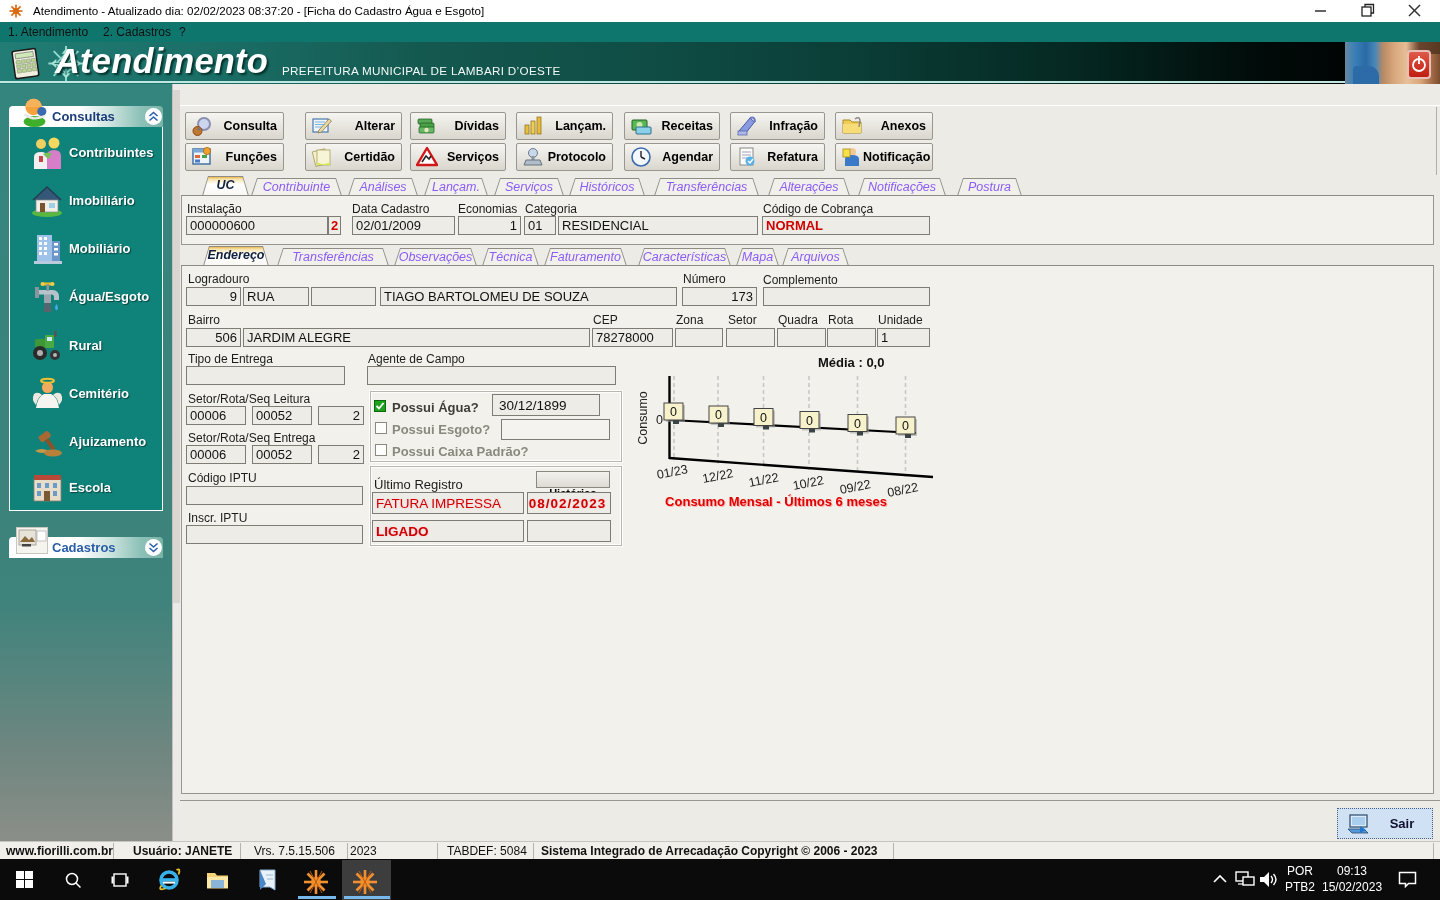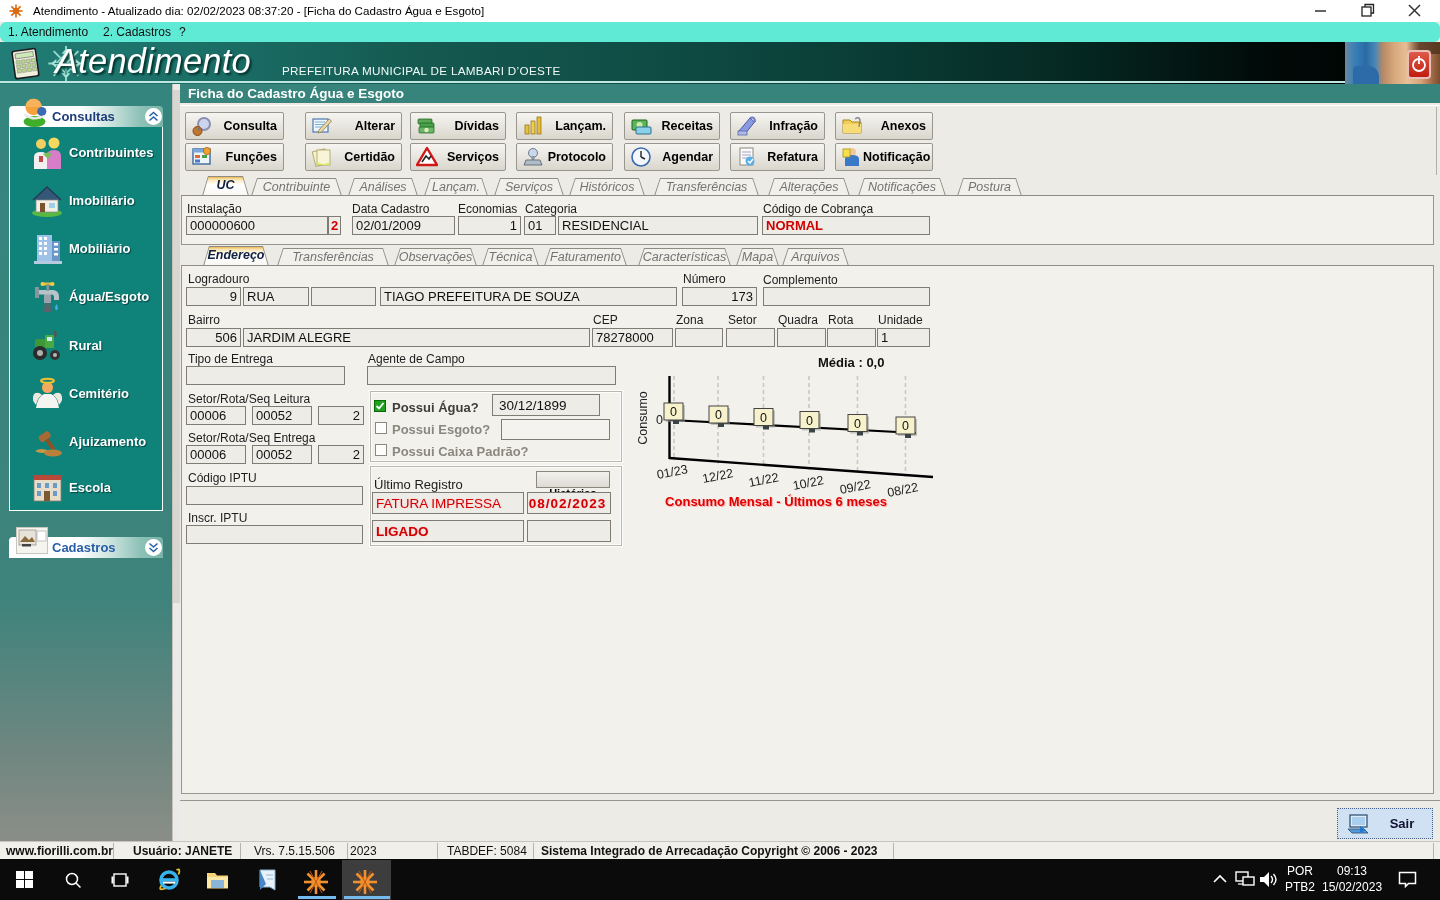--- a/index.html
+++ b/index.html
@@ -6,28 +6,28 @@
   html,body { width:1440px; height:900px; overflow:hidden; font-family:"Liberation Sans", sans-serif; }
   .abs { position:absolute; }
   #stage { position:relative; width:1440px; height:900px; background:#ECEBE5; }
 
   
   #titlebar { left:0; top:0; width:1440px; height:22px; background:#ffffff; font-size:11.6px; color:#000;padding-left:24px; }
   #titlebar .txt { left:33px; top:4px; }
   .winbtn { top:3px; width:15px; height:15px; }
 
   
-  #menubar { left:0; top:22px; width:1440px; height:20px; background:#5eead4; font-size:12px; color:#111;border-radius:6px; }
+  #menubar { left:0; top:22px; width:1440px; height:20px; background:#0f766e; font-size:12px; color:#111; }
   #menubar span { position:absolute; top:3px; }
 
   
   #banner { left:0; top:42px; width:1440px; height:42px;
     background:linear-gradient(90deg,#217d75 0%,#1a6e66 15%,#14584f 30%,#0f4d45 45%,#0a3d36 60%,#052721 75%,#010a08 88%,#000 100%); }
   #banner-underline { left:0; top:81px; width:1345px; height:2px; background:#bfe6e0; }
-  #bigtitle { left:55px; top:42px; font-size:34.5px; font-weight:normal; font-style:italic; color:#fff;
+  #bigtitle { left:55px; top:42px; font-size:34.5px; font-weight:bold; font-style:italic; color:#fff;
     text-shadow:2px 2px 2px #05332d; letter-spacing:0.2px; }
   #prefeitura { left:282px; top:64px; font-size:11.7px; color:#f2faf8; letter-spacing:0.3px; }
   #photo { left:1345px; top:42px; width:95px; height:42px;
     background:linear-gradient(90deg,#6888a0 0%,#3a80b8 10%,#2a6aa4 22%,#4a88b8 32%,#b88a64 40%,#d8a87d 52%,#e8c098 66%,#d8a478 80%,#a06844 92%,#7a4e30 100%); }
   #photo .hair { position:absolute; right:0; top:0; width:34px; height:12px; background:linear-gradient(90deg,transparent,#6a4430 40%,#58381f); }
   #photo .shirt { position:absolute; left:8px; bottom:0; width:26px; height:18px; background:#2d6aa8; border-radius:4px 10px 0 0; }
   #pwrbtn { left:1407px; top:50px; width:24px; height:29px; background:linear-gradient(180deg,#e05a4a,#c01d10);
     border:2px solid #e8c0b8; border-radius:4px; }
 
   
@@ -56,21 +56,21 @@
   .tbtn { position:absolute; height:28px; background:linear-gradient(180deg,#f6f5f1 0%,#e6e4dd 55%,#d9d6cd 100%);
     border:1px solid #999690; border-radius:2px; display:flex; align-items:center; }
   .tbtn .ic { margin-left:5px; width:22px; height:22px; flex:none; }
   .tbtn .tx { flex:1; text-align:right; font-size:12.5px; font-weight:bold; color:#000; margin-right:6px; }
 
   
   .tab { position:absolute; height:18px;margin-left:19px; }
   .tab .outer { position:absolute; inset:0; clip-path:polygon(6px 0,calc(100% - 6px) 0,100% 100%,0 100%); background:#8e8c84; }
   .tab .inner { position:absolute; inset:1px 1px 0 1px; clip-path:polygon(5.5px 0,calc(100% - 5.5px) 0,100% 100%,0 100%);
     background:#f1f0eb; }
-  .tab .cap { position:absolute; width:100%; top:2px; text-align:center; font-size:12.5px; font-style:italic; color:#737373; }
+  .tab .cap { position:absolute; width:100%; top:2px; text-align:center; font-size:12.5px; font-style:italic; color:#8b5cf6; }
   .tab.active .outer { background:#8e8c84; }
   .tab.active .inner { background:linear-gradient(180deg,#edb84e 0%,#f7e3ae 12%,#ffffff 38%,#f8f7f3 100%); }
   .tab.active .cap { font-weight:bold; color:#102040; }
 
   
   .panel { position:absolute; background:#F2F1EC; border:1px solid #989690; }
   .flabel { position:absolute; font-size:12px; color:#1c1c1c; white-space:nowrap; }
   .finput { position:absolute; height:19px; background:#EDECE7; border:1px solid #7e7c74;
     font-size:13px; color:#111; padding:1px 3px 0 3px; white-space:nowrap; overflow:hidden; }
   .finput.r { text-align:right; }
@@ -325,23 +325,20 @@
       </span>
   </div>
   <svg class="abs" style="left:16px;top:527px" width="32" height="27" viewBox="0 0 32 27">
     <rect x="0.5" y="0.5" width="31" height="26" fill="#f6f4ef" stroke="#c9c6bf"></rect>
     <rect x="3" y="3" width="17" height="15" fill="#e8e3d8" stroke="#9a968c" stroke-width="0.8"></rect>
     <path d="M4 15 l5 -6 4 4 3 -3 3 5 z" fill="#8a6a3a"></path>
     <rect x="6" y="17" width="9" height="2.5" fill="#444"></rect>
     <rect x="21" y="4" width="9" height="10" fill="#fff" stroke="#aaa" stroke-width="0.7"></rect>
   </svg>
 
-  <div id="fichahdr" class="abs">
-      <span>Ficha do Cadastro Água e Esgoto</span>
-    </div>
 
   <div id="toolbar" class="abs"></div>
   <div class="abs" style="left:1436px;top:107px;width:1px;height:68px;background:#b0aea6"></div>
   <div id="toolbar-buttons">
   <div class="tbtn" style="left:185px;top:112px;width:99px">
         <span class="ic"><svg width="22" height="22" viewBox="0 0 22 22">
             <circle cx="13" cy="9" r="6" fill="#cdd4ee" stroke="#8a90b0" stroke-width="2"></circle>
             <circle cx="6.5" cy="16" r="4.5" fill="#c07830" stroke="#8a4a14" stroke-width="1"></circle>
             <line x1="9" y1="13" x2="7" y2="15" stroke="#777" stroke-width="2.4"></line>
           </svg></span>
@@ -586,21 +583,21 @@
   <div class="abs" style="left:181px;top:265px;width:1253px;height:1px;background:#8e8c84"></div>
 
   <div class="panel abs" style="left:181px;top:266px;width:1253px;height:528px;border-top:none"></div>
   <div id="mainfields">
   <span class="flabel" style="left:188px;top:272px">Logradouro</span>
   <span class="flabel" style="left:683px;top:272px">Número</span>
   <span class="flabel" style="left:763px;top:273px">Complemento</span>
   <span class="finput r" style="left:186px;top:287px;width:55px;height:19px">9</span>
   <span class="finput" style="left:243px;top:287px;width:66px;height:19px">RUA</span>
   <span class="finput" style="left:311px;top:287px;width:65px;height:19px"></span>
-  <span class="finput" style="left:380px;top:287px;width:297px;height:19px">TIAGO PREFEITURA DE SOUZA</span>
+  <span class="finput" style="left:380px;top:287px;width:297px;height:19px">TIAGO BARTOLOMEU DE SOUZA</span>
   <span class="finput r" style="left:682px;top:287px;width:75px;height:19px">173</span>
   <span class="finput" style="left:763px;top:287px;width:167px;height:19px"></span>
   <span class="flabel" style="left:188px;top:313px">Bairro</span>
   <span class="flabel" style="left:593px;top:313px">CEP</span>
   <span class="flabel" style="left:676px;top:313px">Zona</span>
   <span class="flabel" style="left:728px;top:313px">Setor</span>
   <span class="flabel" style="left:778px;top:313px">Quadra</span>
   <span class="flabel" style="left:828px;top:313px">Rota</span>
   <span class="flabel" style="left:878px;top:313px">Unidade</span>
   <span class="finput r" style="left:186px;top:328px;width:55px;height:19px">506</span>

